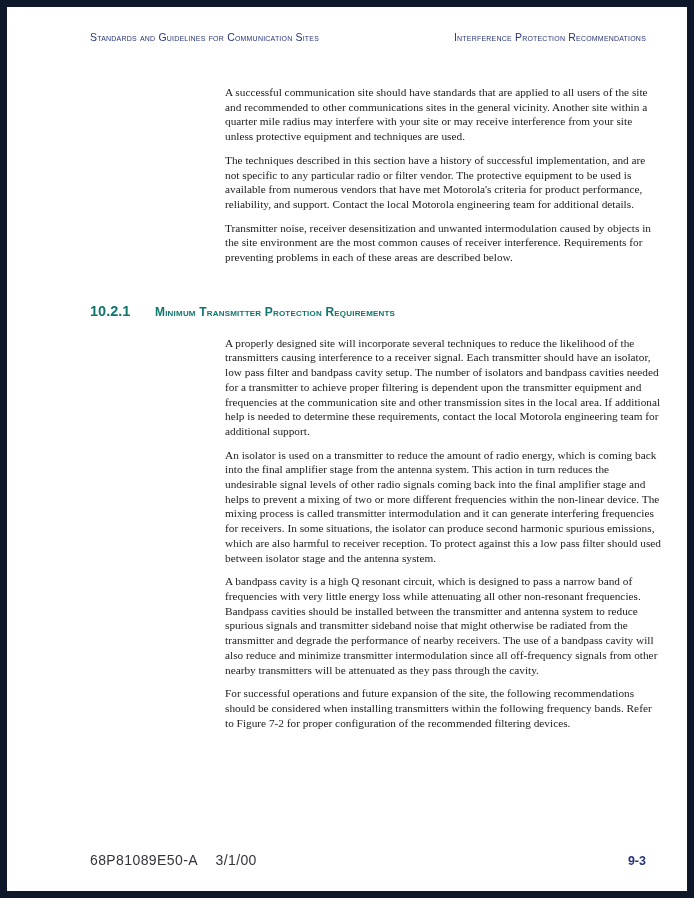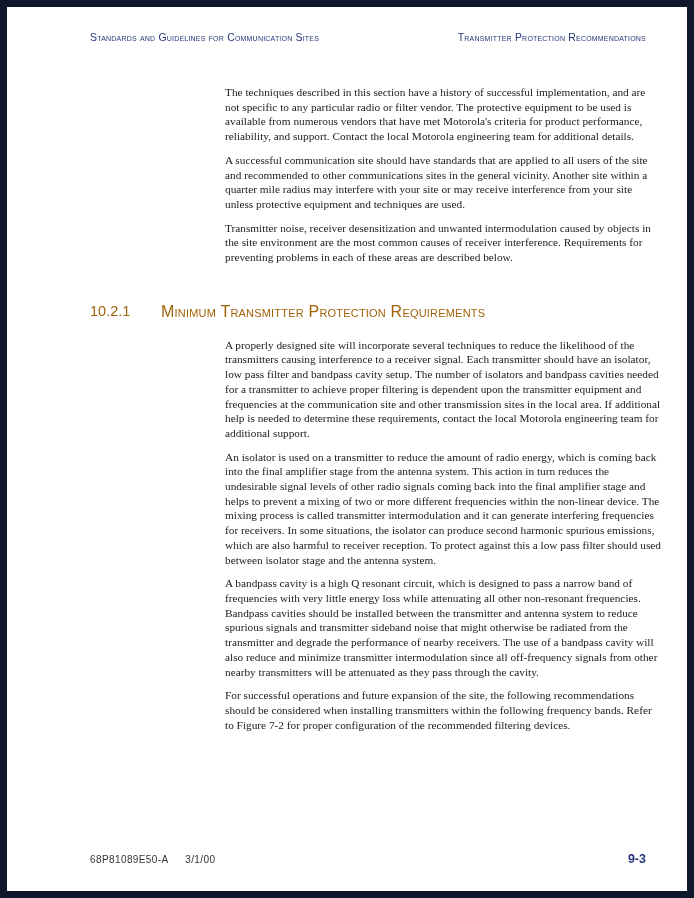--- a/index.html
+++ b/index.html
@@ -46,75 +46,74 @@
   .flow p.body-par {
     margin: 0 0 9px 135px;
     width: 437px;
     font-size: 11.3px;
     line-height: 14.7px;
     text-align: left;
   }
   .section-heading {
     margin: 38px 0 17px 0;
     display: flex;
-    align-items: flex-start;
+    align-items: flex-end;
     font-family: "Liberation Sans", sans-serif;
-    font-weight: normal;
-    color: #a16207;
+    font-weight: bold;
+    color: #0f766e;
   }
   .section-heading .sec-num {
     width: 65px;
     flex: 0 0 65px;
     font-size: 14.5px;
   }
   .section-heading .sec-title {
     font-variant: small-caps;
-    font-size: 16px;
+    font-size: 12px;
     letter-spacing: 0.2px;
-    margin-left: 6px;
   }
 
   
   .page-footer {
     position: absolute;
     left: 83px;
     right: 41px;
     top: 845px;
     display: flex;
     justify-content: space-between;
     align-items: baseline;
   }
   .footer-left {
     font-family: "Liberation Sans", sans-serif;
-    font-size: 10px;
+    font-size: 14px;
     letter-spacing: 0.4px;
     color: #33343c;
   }
   .footer-left .doc-date { margin-left: 14px; }
   .footer-right {
     font-family: "Liberation Sans", sans-serif;
     font-size: 12.5px;
     font-weight: bold;
     color: #26357b;
   }
 </style>
 </head>
 <body>
 
 <div class="page">
 
   <div class="running-header">
     <span>Standards and Guidelines for Communication Sites</span>
-    <span>Transmitter Protection Recommendations</span>
+    <span>Interference Protection Recommendations</span>
   </div>
 
   <div class="flow">
 
+    <p class="body-par">A successful communication site should have standards that are applied to all users of the site and recommended to other communications sites in the general vicinity. Another site within a quarter mile radius may interfere with your site or may receive interference from your site unless protective equipment and techniques are used.</p>
     <p class="body-par">The techniques described in this section have a history of successful implementation, and are not specific to any particular radio or filter vendor. The protective equipment to be used is available from numerous vendors that have met Motorola's criteria for product performance, reliability, and support. Contact the local Motorola engineering team for additional details.</p>
-    <p class="body-par">A successful communication site should have standards that are applied to all users of the site and recommended to other communications sites in the general vicinity. Another site within a quarter mile radius may interfere with your site or may receive interference from your site unless protective equipment and techniques are used.</p>
     <p class="body-par">Transmitter noise, receiver desensitization and unwanted intermodulation caused by objects in the site environment are the most common causes of receiver interference. Requirements for preventing problems in each of these areas are described below.</p>
 
     <div class="section-heading">
       <span class="sec-num">10.2.1</span>
       <span class="sec-title">Minimum Transmitter Protection Requirements</span>
     </div>
 
     <p class="body-par">A properly designed site will incorporate several techniques to reduce the likelihood of the transmitters causing interference to a receiver signal. Each transmitter should have an isolator, low pass filter and bandpass cavity setup. The number of isolators and bandpass cavities needed for a transmitter to achieve proper filtering is dependent upon the transmitter equipment and frequencies at the communication site and other transmission sites in the local area. If additional help is needed to determine these requirements, contact the local Motorola engineering team for additional support.</p>
     <p class="body-par">An isolator is used on a transmitter to reduce the amount of radio energy, which is coming back into the final amplifier stage from the antenna system. This action in turn reduces the undesirable signal levels of other radio signals coming back into the final amplifier stage and helps to prevent a mixing of two or more different frequencies within the non-linear device. The mixing process is called transmitter intermodulation and it can generate interfering frequencies for receivers. In some situations, the isolator can produce second harmonic spurious emissions, which are also harmful to receiver reception. To protect against this a low pass filter should used between isolator stage and the antenna system.</p>
     <p class="body-par">A bandpass cavity is a high Q resonant circuit, which is designed to pass a narrow band of frequencies with very little energy loss while attenuating all other non-resonant frequencies. Bandpass cavities should be installed between the transmitter and antenna system to reduce spurious signals and transmitter sideband noise that might otherwise be radiated from the transmitter and degrade the performance of nearby receivers. The use of a bandpass cavity will also reduce and minimize transmitter intermodulation since all off-frequency signals from other nearby transmitters will be attenuated as they pass through the cavity.</p>

